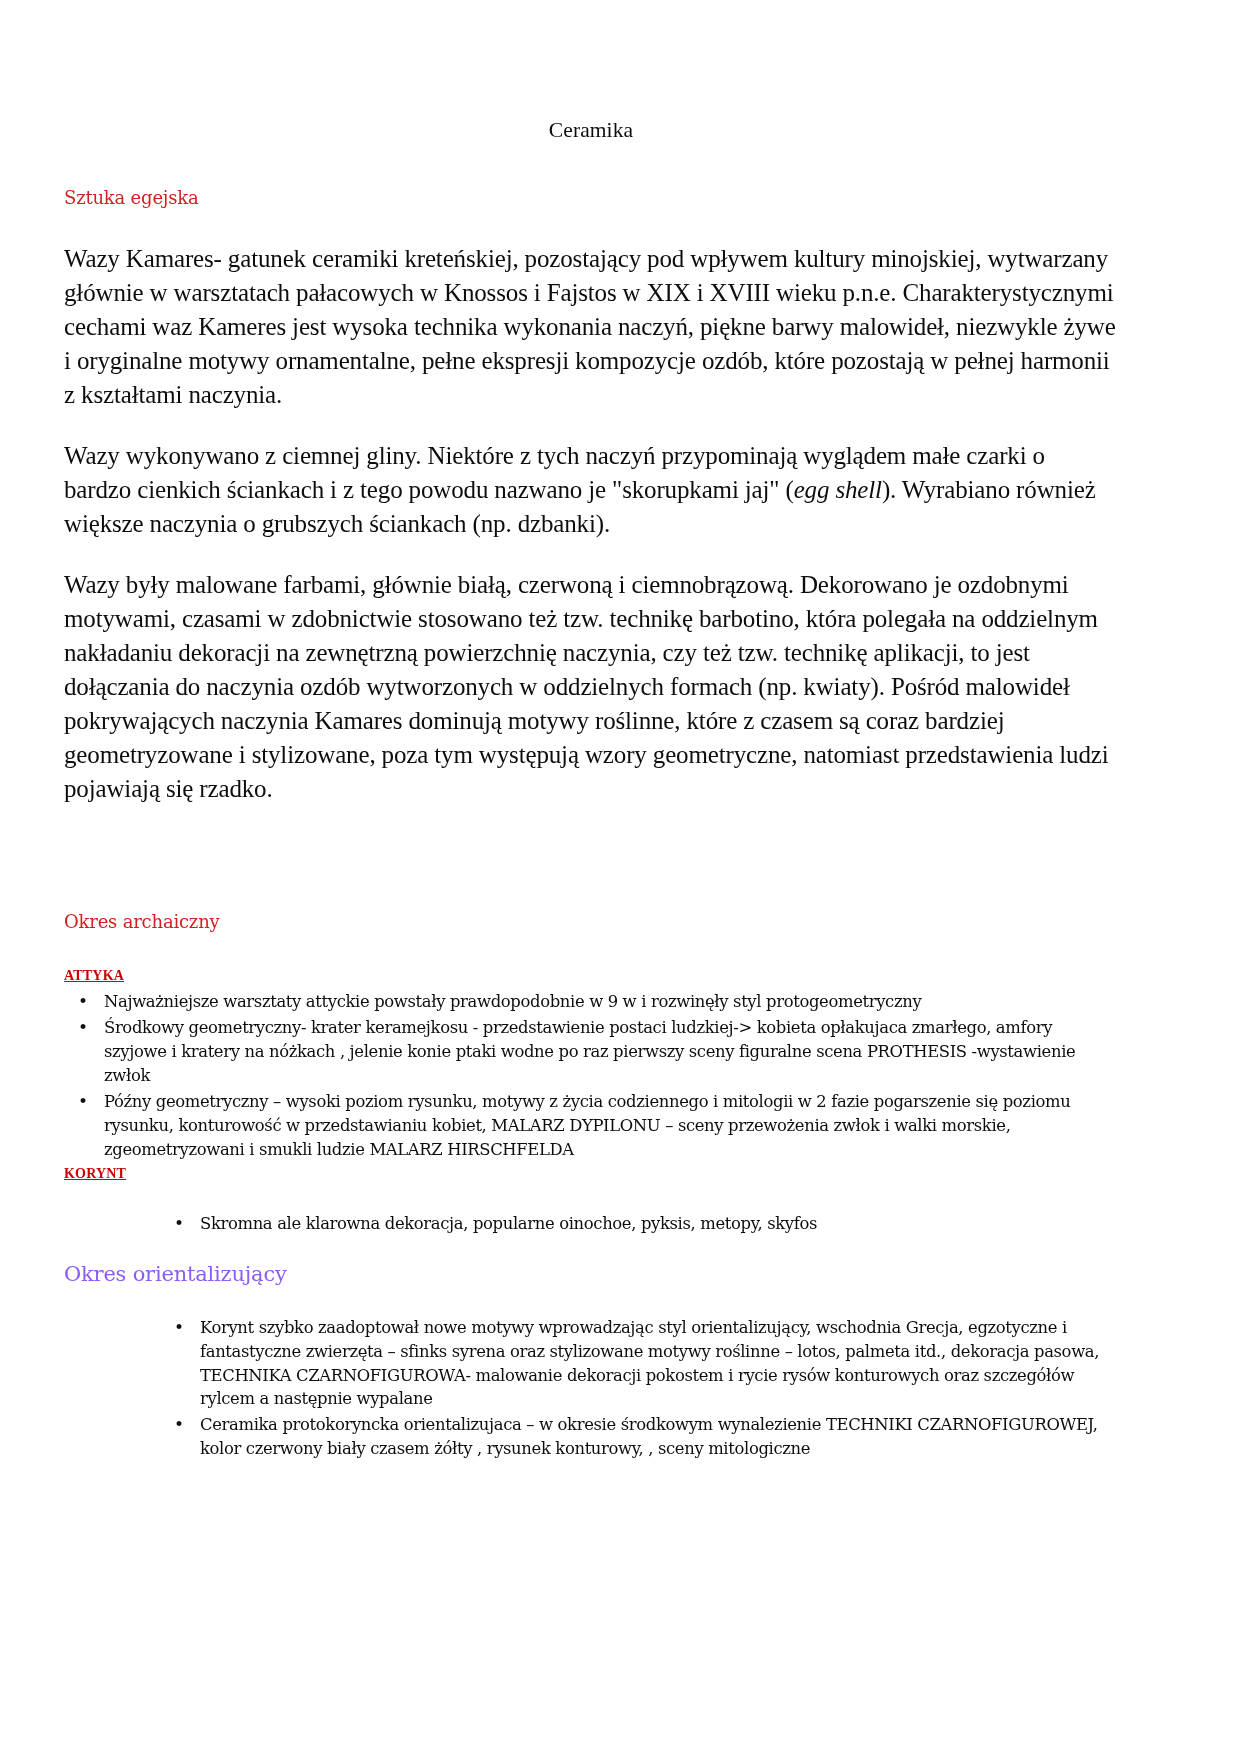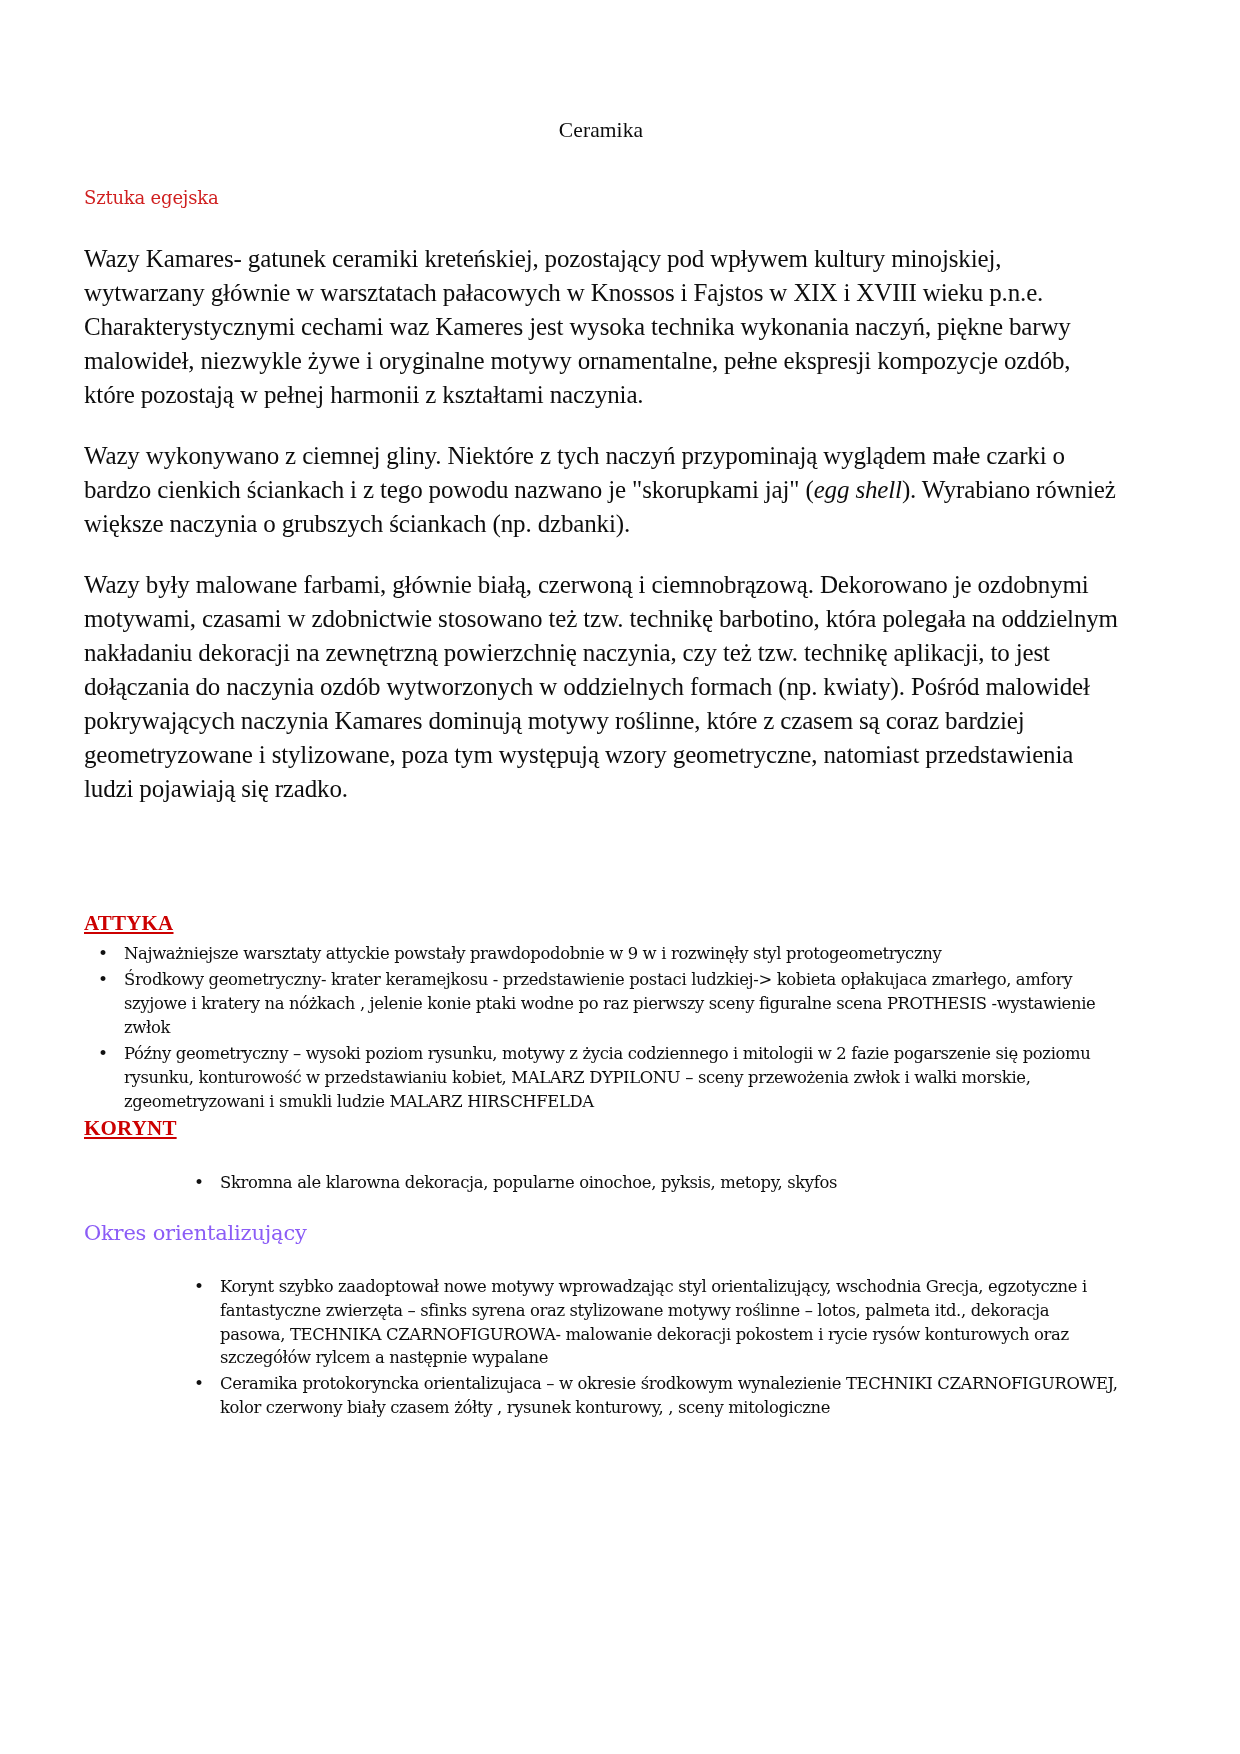--- a/index.html
+++ b/index.html
@@ -4,31 +4,31 @@
 <style>
   html, body { margin:0; padding:0; }
   body {
     width:1240px; height:1754px;
     background:#ffffff;
     font-family:"Liberation Serif", serif;
     color:#0d0d0d;
     -webkit-font-smoothing:antialiased;
   }
   .page { position:relative; width:1240px; height:1754px; box-sizing:border-box;
-          padding:118px 122px 0 84px; }
+          padding:118px 122px 0 64px; }
 
   .doc-title { text-align:center; font-size:21.5px; letter-spacing:.1px;
                margin:0 0 44px 0; font-family:"Liberation Serif", serif; }
 
   .h-red   { color:#d01f1f; font-size:18px; font-family:"DejaVu Serif", serif;
              font-weight:400; margin:0 0 34px 0; letter-spacing:-.2px; }
   .h-teal  { color:#8b5cf6; font-size:21px; font-family:"DejaVu Serif", serif;
              font-weight:400; margin:0 0 30px 0; letter-spacing:-.2px; }
 
-  .h-label { color:#cc0000; font-size:21px; font-weight:bold;
+  .h-label { color:#cc0000; font-size:14px; font-weight:bold;
              text-decoration:underline; font-family:"Liberation Serif", serif;
              margin:0 0 6px 0; letter-spacing:.2px; display:inline-block; }
 
   p.body { font-size:25px; line-height:1.36; margin:0 0 27px 0;
            text-align:left; letter-spacing:-.15px; }
 
   .gap-big { height:78px; }
   .gap-mid { height:24px; }
 
   ul.notes { list-style:none; margin:0 0 0 0; padding:0; }
@@ -51,20 +51,21 @@
   <div class="h-red">Sztuka egejska</div>
 
   <p class="body">Wazy Kamares- gatunek ceramiki kreteńskiej, pozostający pod wpływem kultury minojskiej, wytwarzany głównie w warsztatach pałacowych w Knossos i Fajstos w XIX i XVIII wieku p.n.e. Charakterystycznymi cechami waz Kameres jest wysoka technika wykonania naczyń, piękne barwy malowideł, niezwykle żywe i oryginalne motywy ornamentalne, pełne ekspresji kompozycje ozdób, które pozostają w pełnej harmonii z kształtami naczynia.</p>
 
   <p class="body"><span>Wazy wykonywano z ciemnej gliny. Niektóre z tych naczyń przypominają wyglądem małe czarki o bardzo cienkich ściankach i z tego powodu nazwano je "skorupkami jaj" (</span><span class="it">egg shell</span><span>). Wyrabiano również większe naczynia o grubszych ściankach (np. dzbanki).</span></p>
 
   <p class="body">Wazy były malowane farbami, głównie białą, czerwoną i ciemnobrązową. Dekorowano je ozdobnymi motywami, czasami w zdobnictwie stosowano też tzw. technikę barbotino, która polegała na oddzielnym nakładaniu dekoracji na zewnętrzną powierzchnię naczynia, czy też tzw. technikę aplikacji, to jest dołączania do naczynia ozdób wytworzonych w oddzielnych formach (np. kwiaty). Pośród malowideł pokrywających naczynia Kamares dominują motywy roślinne, które z czasem są coraz bardziej geometryzowane i stylizowane, poza tym występują wzory geometryczne, natomiast przedstawienia ludzi pojawiają się rzadko.</p>
 
   <div class="gap-big"></div>
 
+  <div class="h-red">Okres archaiczny</div>
 
   <div>
     <div class="h-label">ATTYKA</div>
     <ul class="notes">
       <li>Najważniejsze warsztaty attyckie powstały prawdopodobnie w 9 w i rozwinęły styl protogeometryczny</li>
       <li>Środkowy geometryczny- krater keramejkosu - przedstawienie postaci ludzkiej-&gt; kobieta opłakujaca zmarłego, amfory szyjowe i kratery na nóżkach , jelenie konie ptaki wodne po raz pierwszy sceny figuralne scena PROTHESIS -wystawienie zwłok</li>
       <li>Późny geometryczny – wysoki poziom rysunku, motywy z życia codziennego i mitologii  w 2 fazie pogarszenie się poziomu rysunku, konturowość w przedstawianiu kobiet, MALARZ DYPILONU – sceny przewożenia zwłok i walki morskie, zgeometryzowani i smukli ludzie MALARZ HIRSCHFELDA</li>
     </ul>
   </div>
 

